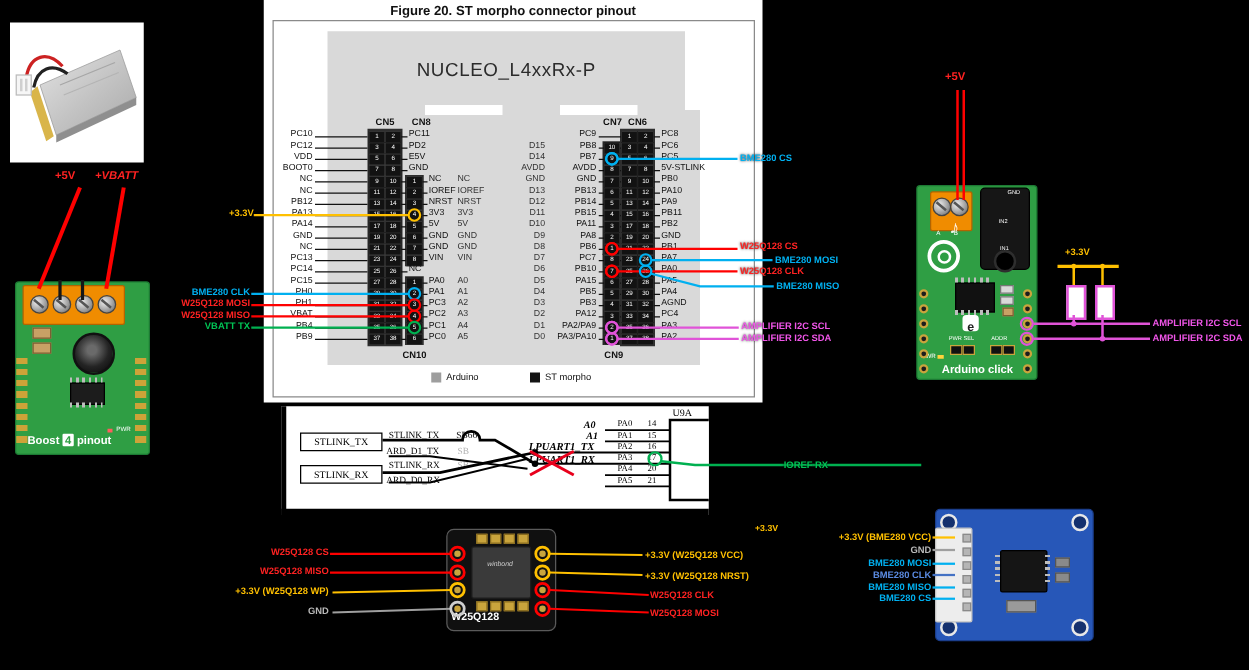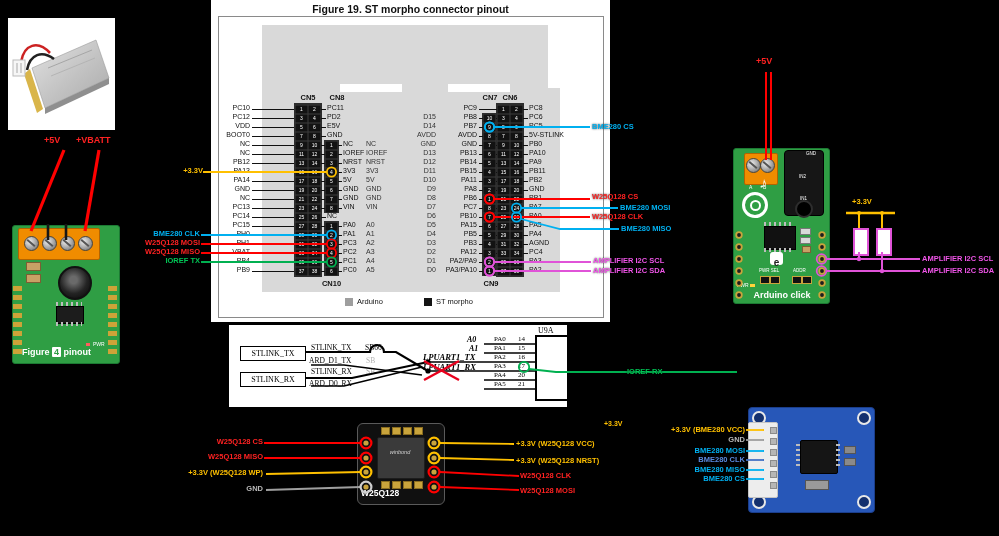--- a/index.html
+++ b/index.html
@@ -40,47 +40,48 @@
       <line x1="43" y1="58" x2="87" y2="40" stroke="#b4b4b4" stroke-width="1"></line>
       <path d="M42,35 C30,22 16,26 13,44" stroke="#cc2222" stroke-width="2.6" fill="none"></path>
       <path d="M46,41 C34,32 22,36 19,52" stroke="#222" stroke-width="2.6" fill="none"></path>
       <rect x="5" y="42" width="12" height="16" fill="#f6f6f6" stroke="#bbb"></rect>
       <rect x="8" y="45" width="2" height="10" fill="#cfcfcf"></rect>
         <rect x="12" y="45" width="2" height="10" fill="#cfcfcf"></rect>
     </svg>
   </div>
 
   <div class="lbl big c-red" style="left:44px;top:135px;">+5V</div>
-  <div class="lbl big c-red" style="left:76px;top:135px;">+VBATT</div>
+  <div class="lbl big c-red" style="left:76px;top:135px;font-style:italic;">+VBATT</div>
 
   <div class="abs" style="left:12px;top:225px;width:106px;height:137px;background:#2f9e44;border:1px solid #1c7a33;border-radius:3px;z-index:10;">
   </div>
   <div class="abs" style="left:18px;top:228px;width:80px;height:30px;background:#f08c00;border:1px solid #b26400;border-radius:2px;z-index:11;"></div>
   <div id="boost-screws"></div>
   <div class="abs" style="left:58px;top:266px;width:30px;height:30px;border-radius:50%;z-index:12;
               background:radial-gradient(circle at 45% 40%, #6a6a6a 15%, #242424 55%, #0b0b0b 90%);border:2px solid #111;"></div>
   <div class="abs" style="left:26px;top:262px;width:13px;height:7px;background:#c8a165;border:1px solid #7c5e33;z-index:12;"></div>
   <div class="abs" style="left:26px;top:274px;width:13px;height:7px;background:#c8a165;border:1px solid #7c5e33;z-index:12;"></div>
   <div class="abs" style="left:56px;top:306px;width:26px;height:16px;background:#1c1c1c;border:1px solid #000;z-index:12;"></div>
   <div class="abs" style="left:56px;top:302px;width:26px;height:4px;background:repeating-linear-gradient(90deg,#bdbdbd 0 2px,transparent 2px 5px);z-index:12;"></div>
   <div class="abs" style="left:56px;top:322px;width:26px;height:4px;background:repeating-linear-gradient(90deg,#bdbdbd 0 2px,transparent 2px 5px);z-index:12;"></div>
   <div class="abs" style="left:13px;top:286px;width:9px;height:72px;background:repeating-linear-gradient(180deg,#cda338 0 5px,rgba(0,0,0,0) 5px 9px);z-index:12;"></div>
   <div class="abs" style="left:108px;top:286px;width:9px;height:72px;background:repeating-linear-gradient(180deg,#cda338 0 5px,rgba(0,0,0,0) 5px 9px);z-index:12;"></div>
   <div class="pcb-txt" style="left:93px;top:341px;font-size:5px;">PWR</div>
   <div class="abs" style="left:86px;top:343px;width:4px;height:3px;background:#ff5d5d;z-index:12;"></div>
   <div class="pcb-txt" style="left:22px;top:347px;font-weight:bold;font-size:9px;">
-    <span>Figure</span>
+    <span>Boost</span>
     <span style="background:#fff;color:#2f9e44;padding:0 2px;border-radius:1px;">4</span>
     <span>pinout</span>
   </div>
 
   <div class="whitepanel" style="left:211px;top:0;width:399px;height:322px;z-index:1;"></div>
-  <div class="abs" style="left:211px;top:3px;width:399px;text-align:center;font-weight:bold;font-size:10.5px;color:#111;z-index:8;">Figure 19. ST morpho connector pinout</div>
+  <div class="abs" style="left:211px;top:3px;width:399px;text-align:center;font-weight:bold;font-size:10.5px;color:#111;z-index:8;">Figure 20. ST morpho connector pinout</div>
   <div class="abs" style="left:218px;top:16px;width:384px;height:300px;border:1px solid #8a8a8a;z-index:2;"></div>
   <div class="abs" style="left:262px;top:25px;width:286px;height:63px;background:#d9d9d9;z-index:3;"></div>
+  <div class="abs" style="left:262px;top:48px;width:286px;text-align:center;font-size:15px;color:#2b2b2b;letter-spacing:.5px;z-index:8;">NUCLEO_L4xxRx-P</div>
   <div class="abs" style="left:262px;top:88px;width:298px;height:204px;background:#d9d9d9;z-index:3;"></div>
   <div class="abs" style="left:340px;top:84px;width:62px;height:8px;background:#fff;z-index:4;"></div>
   <div class="abs" style="left:448px;top:84px;width:62px;height:8px;background:#fff;z-index:4;"></div>
 
   <div class="fig-hdr" style="left:294px;top:93px;width:28px;">CN5</div>
   <div class="fig-hdr" style="left:326px;top:93px;width:22px;">CN8</div>
   <div class="fig-hdr" style="left:315px;top:279px;width:33px;">CN10</div>
   <div class="fig-hdr" style="left:479px;top:93px;width:22px;">CN7</div>
   <div class="fig-hdr" style="left:496px;top:93px;width:28px;">CN6</div>
   <div class="fig-hdr" style="left:477px;top:279px;width:28px;">CN9</div>
@@ -166,21 +167,21 @@
   <div class="abs" style="left:836px;top:444px;width:4px;height:24px;background:repeating-linear-gradient(180deg,#bdbdbd 0 2px,transparent 2px 5px);z-index:12;"></div>
   <div class="abs" style="left:844px;top:446px;width:10px;height:6px;background:#8a8a8a;border:1px solid #555;z-index:12;"></div>
   <div class="abs" style="left:844px;top:458px;width:10px;height:6px;background:#8a8a8a;border:1px solid #555;z-index:12;"></div>
   <div class="abs" style="left:805px;top:480px;width:22px;height:8px;background:#9a9a9a;border:1px solid #555;z-index:12;"></div>
 
   <div id="wire-labels">
       <div class="lbl c-yellow" style="right: 796px; top: 166px;">+3.3V</div>
       <div class="lbl c-cyan" style="right: 799px; top: 229px;">BME280 CLK</div>
       <div class="lbl c-red" style="right: 799px; top: 238px;">W25Q128 MOSI</div>
       <div class="lbl c-red" style="right: 799px; top: 247px;">W25Q128 MISO</div>
-      <div class="lbl c-green" style="right: 799px; top: 256px;">IOREF TX</div>
+      <div class="lbl c-green" style="right: 799px; top: 256px;">VBATT TX</div>
       <div class="lbl c-cyan" style="left: 592px; top: 122px;">BME280 CS</div>
       <div class="lbl c-red" style="left: 592px; top: 192px;">W25Q128 CS</div>
       <div class="lbl c-cyan" style="left: 620px; top: 203px;">BME280 MOSI</div>
       <div class="lbl c-red" style="left: 592px; top: 212px;">W25Q128 CLK</div>
       <div class="lbl c-cyan" style="left: 621px; top: 224px;">BME280 MISO</div>
       <div class="lbl c-magenta" style="left: 593px; top: 256px;">AMPLIFIER I2C SCL</div>
       <div class="lbl c-magenta" style="left: 593px; top: 266px;">AMPLIFIER I2C SDA</div>
       <div class="lbl c-magenta" style="left: 922px; top: 254px;">AMPLIFIER I2C SCL</div>
       <div class="lbl c-magenta" style="left: 922px; top: 266px;">AMPLIFIER I2C SDA</div>
       <div class="lbl c-red" style="right: 736px; top: 437px;">W25Q128 CS</div>

